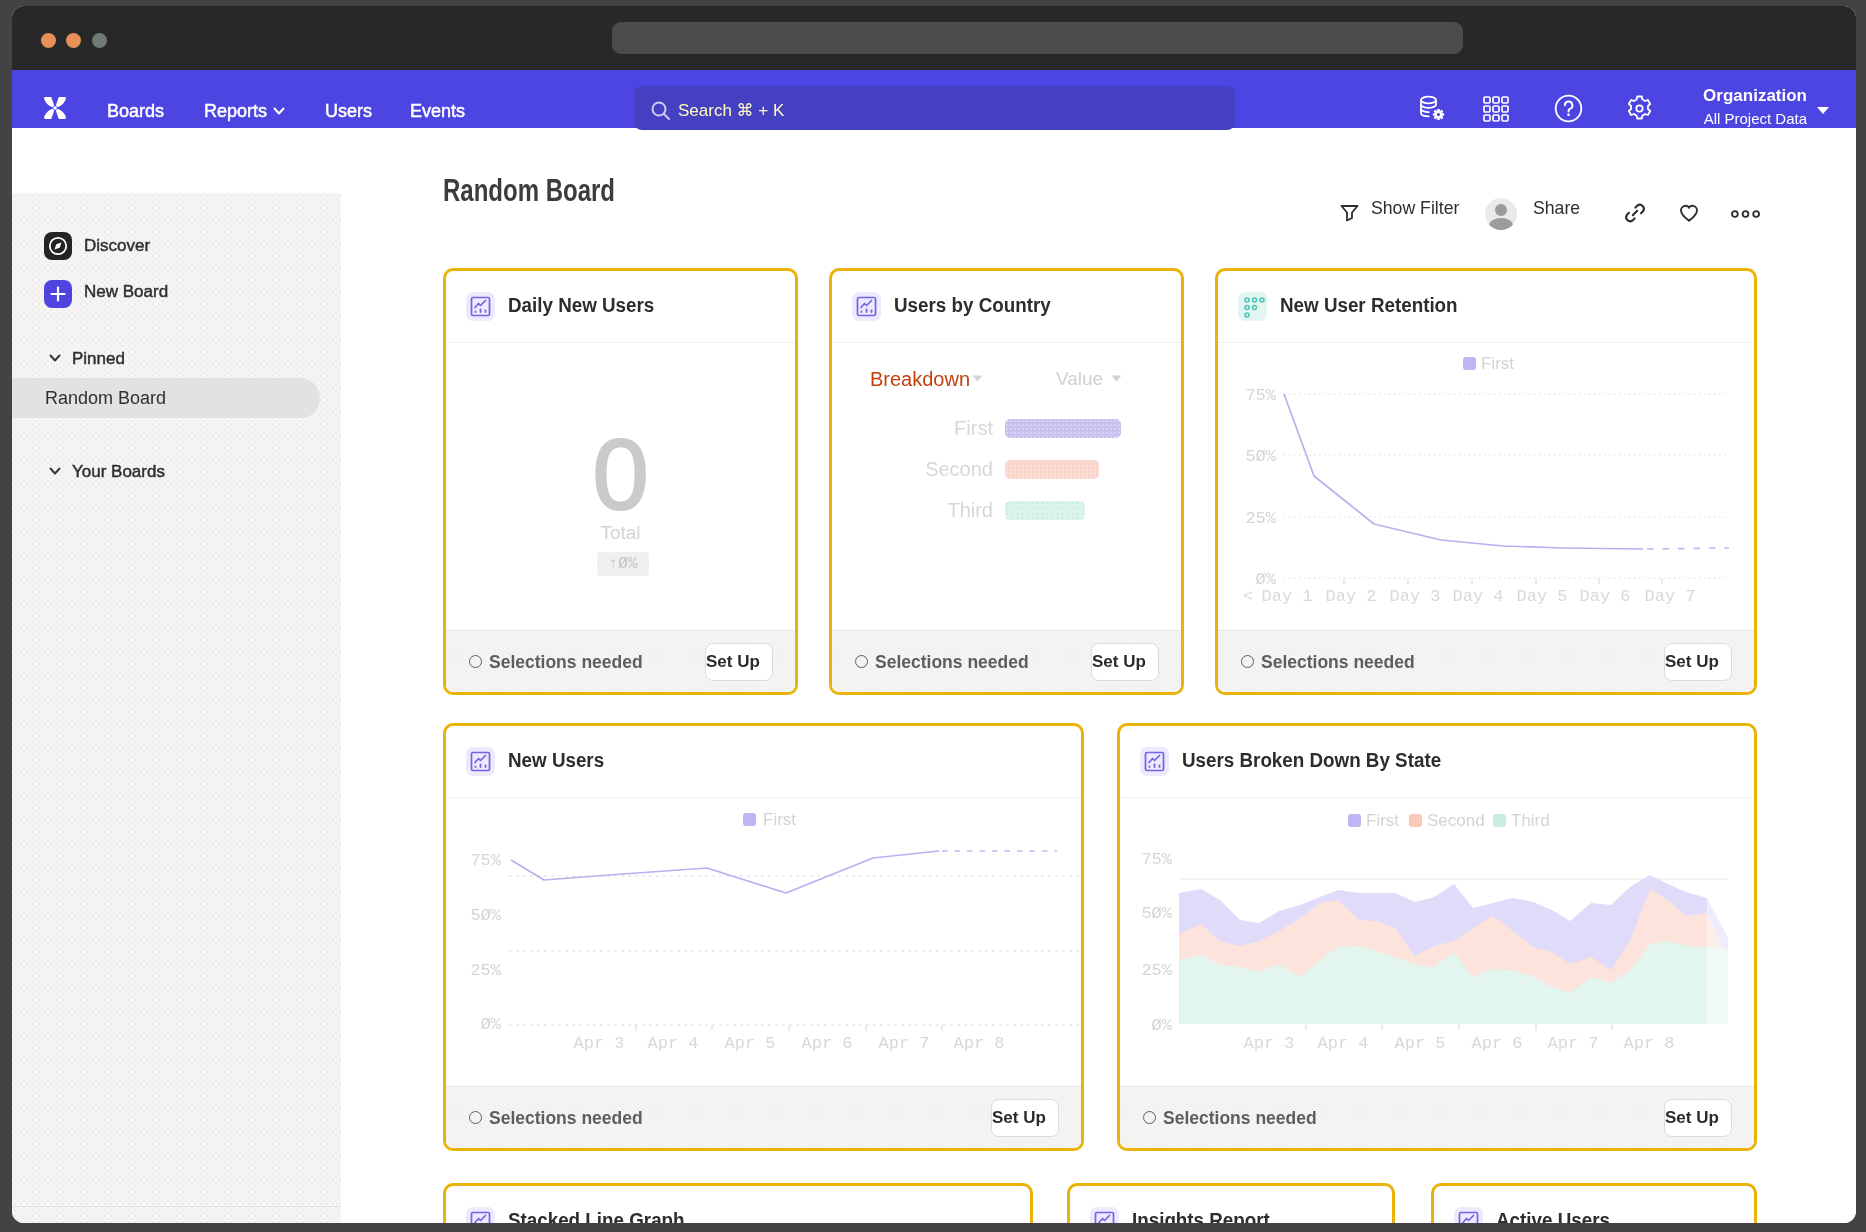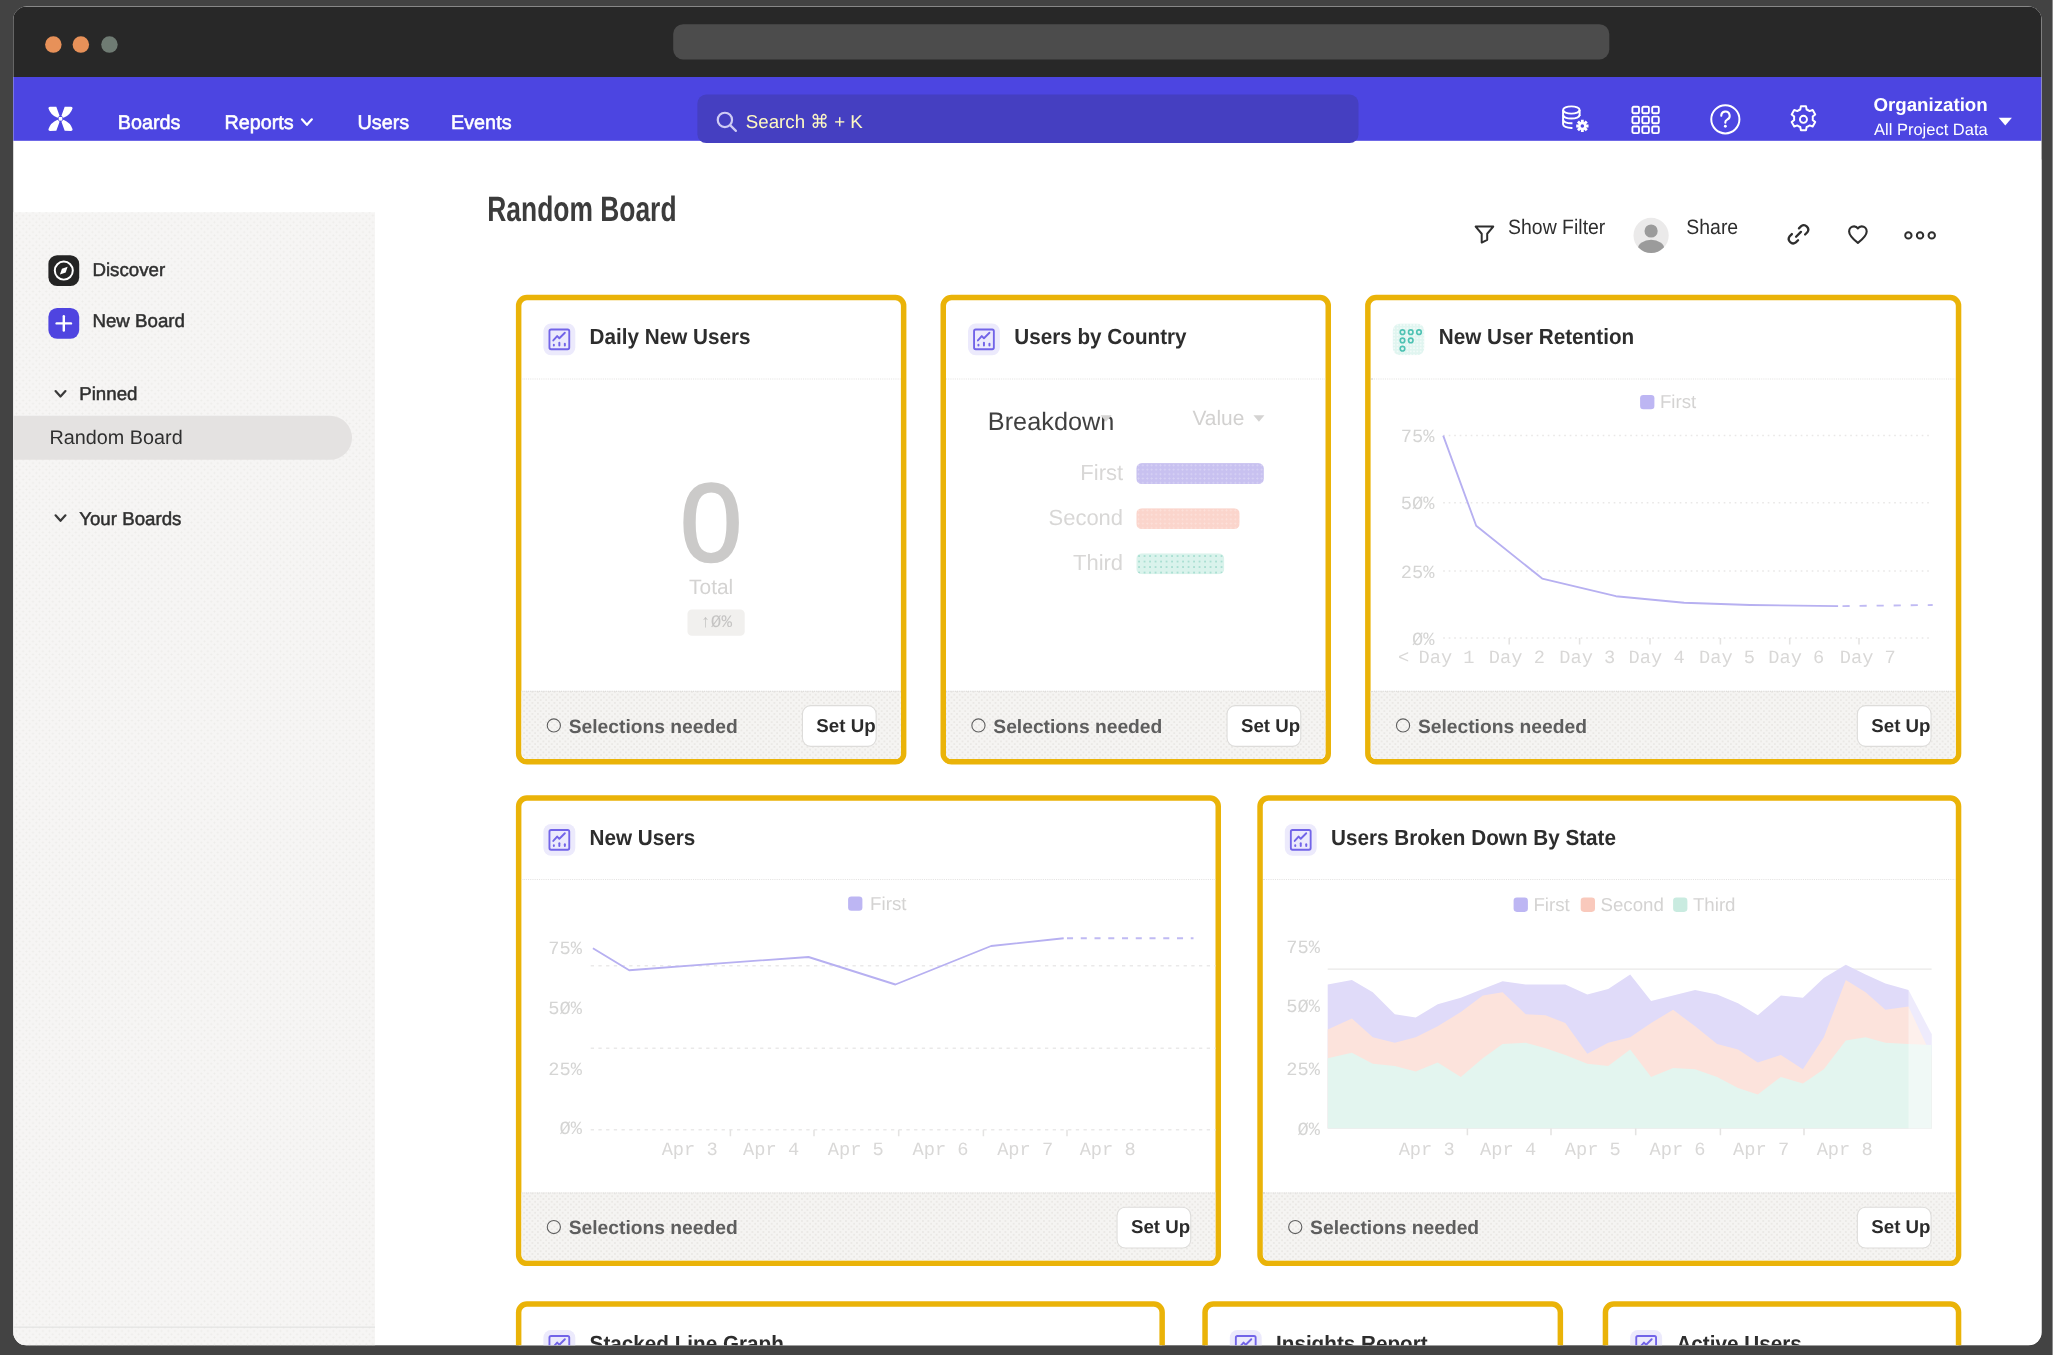--- a/index.html
+++ b/index.html
@@ -30,31 +30,31 @@
   .med { -webkit-text-stroke:0.45px #2f2f2f; }
   .sq { position:absolute; width:28px; height:28px; border-radius:8px; }
   .selrow { position:absolute; left:0; top:185px; width:308px; height:40px; background:#e4e2e1;
      border-radius:0 20px 20px 0; }
   .sidebottom { position:absolute; left:0; bottom:64px; width:329px; border-top:1px solid #e2e1e0; }
   
   .content { position:absolute; left:329px; top:139px; width:1515px; height:1078px; background:#fff; }
   .pagetitle { position:absolute; left:431px; top:166px; font-size:32px; font-weight:bold; color:#3c3c3c; transform:scaleX(0.75); transform-origin:left top;}
   .pagesub { position:absolute; left:431px; top:207px; font-size:17.5px; color:#8b8b8b; }
   
-  .card { position:absolute; background:#fff; border:5px solid #eab308; border-radius:10px; overflow:hidden;margin-left:26px; }
+  .card { position:absolute; background:#fff; border:3px solid #eab308; border-radius:10px; overflow:hidden; }
   .chead { position:absolute; left:0; top:0; width:100%; height:72px; border-bottom:1px dotted #e4e3e2; }
   .cicon { position:absolute; left:20px; top:21px; width:29px; height:29px; border-radius:7px; background:#eceafc; }
   .ctitle { position:absolute; left:62px; top:23px; font-size:20px; font-weight:bold; color:#2d2d2d; transform:scaleX(0.94); transform-origin:left top;}
   .cfoot { position:absolute; left:0; bottom:0; width:100%; height:62px; background:#f5f4f2;
      background-image: radial-gradient(#eae8e5 0.8px, transparent 1px), radial-gradient(#eae8e5 0.8px, transparent 1px); background-size:5px 5px; background-position:0 0, 2.5px 2.5px;
      border-top:1px dotted #dedddb; }
   .selneed { position:absolute; left:43px; top:0; height:62px; line-height:62px; font-size:17.5px; color:#5e5e5e;font-weight:bold; }
   .fcirc { position:absolute; left:23px; top:24px; width:13px; height:13px; border:1.6px solid #606060; border-radius:50%; }
   .setup { position:absolute; right:22px; top:12px; width:68px; height:38px; background:#fff;
-     border:1px solid #dddcda; border-radius:8px; text-align:right; line-height:36px;
+     border:1px solid #dddcda; border-radius:8px; text-align:left; line-height:36px;
      font-size:17px; font-weight:bold; color:#2b2b2b; }
   .mono { font-family:"Liberation Mono", monospace; }
 </style>
 </head>
 <body>
 <div class="window">
 
   <div class="titlebar">
     <div class="dot dot1"></div>
       <div class="dot dot2"></div>
@@ -224,21 +224,21 @@
   <div class="card" style="left:817px;top:262px;width:355px;height:427px;">
     <div class="chead"></div>
     <div class="cicon"><svg width="29" height="29" viewBox="0 0 29 29">
       <rect x="5.5" y="5.5" width="18" height="18" rx="1.5" fill="none" stroke="#7264e8" stroke-width="1.7"></rect>
       <polyline points="9,15.5 12.5,11.5 14.5,13.5 19.5,8.5" fill="none" stroke="#7264e8" stroke-width="1.7" stroke-linecap="round" stroke-linejoin="round"></polyline>
       <line x1="9.5" y1="19.5" x2="9.5" y2="20" stroke="#7264e8" stroke-width="1.8" stroke-linecap="round"></line>
       <line x1="14.5" y1="17.5" x2="14.5" y2="20" stroke="#7264e8" stroke-width="1.8" stroke-linecap="round"></line>
       <line x1="19.5" y1="18.5" x2="19.5" y2="20" stroke="#7264e8" stroke-width="1.8" stroke-linecap="round"></line>
     </svg></div>
     <div class="ctitle">Users by Country</div>
-    <div style="position:absolute;left:38px;top:97px;font-size:23px;color:#404040;">Breakdown</div>
+    <div style="position:absolute;left:38px;top:97px;font-size:20px;color:#c2410c;">Breakdown</div>
     <svg style="position:absolute;left:139px;top:103px;" width="13" height="9" viewBox="0 0 13 9">
         <path d="M1.5 1.5 L6.5 7.5 L11.5 1.5 Z" fill="#d4d3d2"></path>
       </svg>
     <div style="position:absolute;left:224px;top:97px;font-size:19px;color:#d2d1d0;">Value</div>
     <svg style="position:absolute;left:278px;top:103px;" width="13" height="9" viewBox="0 0 13 9">
         <path d="M1.5 1.5 L6.5 7.5 L11.5 1.5 Z" fill="#d4d3d2"></path>
       </svg>
     <div style="position:absolute;left:0px;top:146px;width:161px;text-align:right;font-size:20px;color:#d8d7d6;">First</div>
     <div style="position:absolute;left:173px;top:148px;width:116px;height:19px;background:#c8c1f0;border-radius:5px;background-image:radial-gradient(rgba(255,255,255,0.28) 0.7px, transparent 1px);background-size:4px 4px;"></div>
     <div style="position:absolute;left:0px;top:187px;width:161px;text-align:right;font-size:20px;color:#d8d7d6;">Second</div>

